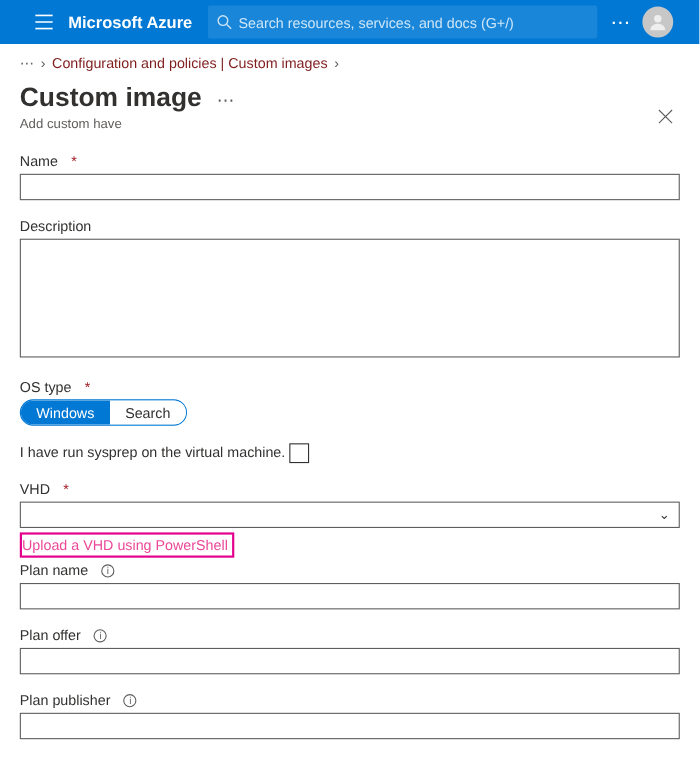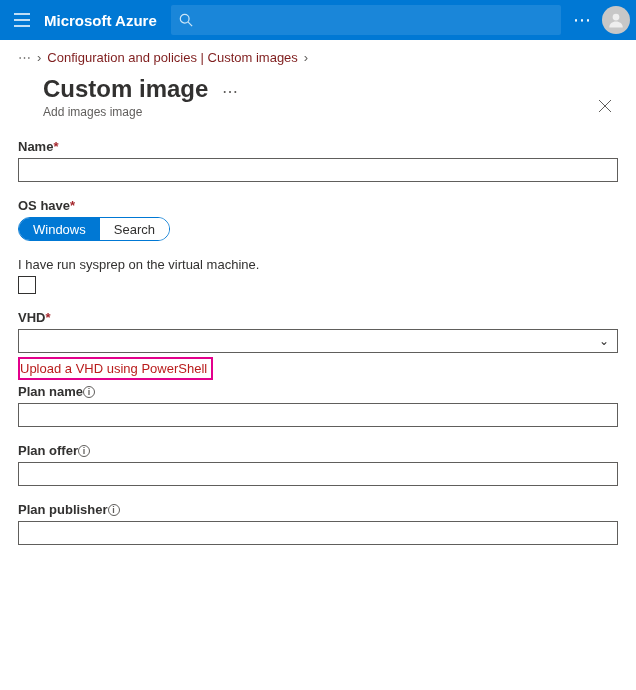--- a/index.html
+++ b/index.html
@@ -1,81 +1,82 @@
 <!DOCTYPE html>
 <html><head>
 <meta charset="utf-8">
 <style>
   * { box-sizing: border-box; margin: 0; padding: 0; font-family: "Segoe UI", Arial, sans-serif; }
   body { width: 636px; height: 690px; background: #fff; overflow: hidden; font-size: 13px; color: #323130; }
 
   
-  .topbar { background: #0078d4; height: 40px; display: flex; align-items: center; padding: 0 6px; color: #fff; }
+  .topbar { background: #0078d4; height: 40px; display: flex; align-items: center; padding: 0 24px; color: #fff; }
   .hamburger { width: 32px; height: 32px; display:flex; align-items:center; justify-content:center; cursor:pointer; }
   .brand { font-weight:600; font-size:15px; margin-left:6px; margin-right:14px; white-space:nowrap; }
   .searchbox { flex:1; background:#1a86d9; height:30px; border-radius:2px; display:flex; align-items:center; padding:0 8px; color:#cde6f7; }
   .searchbox input { flex:1; background:transparent; border:none; outline:none; color:#fff; font-size:13px; margin-left:6px; }
   .searchbox input::placeholder { color:#cde6f7; }
   .top-right { display:flex; align-items:center; margin-left:12px; gap:10px; }
   .dots { color:#fff; font-size:18px; letter-spacing:1px; cursor:pointer; }
   .avatar { width:28px; height:28px; border-radius:50%; background:#c7c7c7; display:flex; align-items:center; justify-content:center; }
 
   
   .breadcrumb { display:flex; align-items:center; gap:6px; padding:10px 18px 4px; font-size:13px; color:#0078d4; }
   .breadcrumb .sep { color:#605e5c; }
   .breadcrumb a { color:#7f1d1d; text-decoration:none; cursor:pointer; }
   .breadcrumb .bcdots { color:#605e5c; cursor:pointer; }
 
   
-  .panel-head { display:flex; align-items:flex-end; padding:6px 18px 0;margin-left:25px; }
+  .panel-head { display:flex; align-items:flex-end; padding:6px 18px 0; }
   .panel-head .titleblock { flex:1; }
   .panel-title { font-size:24px; font-weight:600; display:inline-block; }
   .title-actions { font-size:16px; color:#605e5c; margin-left:10px; cursor:pointer; letter-spacing:1px; }
   .subtitle { font-size:12px; color:#605e5c; margin-top:2px; }
   .close-x { font-size:18px; color:#605e5c; cursor:pointer; padding:6px; }
 
   
   .form { padding:20px 18px 0; }
   .field { margin-bottom:16px; }
-  .field-label { font-size:13px; margin-bottom:4px; display:flex; align-items:center; gap:0;font-weight:bold; }
+  .field-label { font-size:13px; margin-bottom:4px; display:flex; align-items:center; gap:12px; }
   .req { color:#a4262c; }
   .info-icon { width:12px; height:12px; border:1px solid #605e5c; border-radius:50%; display:inline-flex; align-items:center; justify-content:center; font-size:9px; color:#605e5c; cursor:default; }
   .text-input, .select-input { width:100%; height:24px; border:1px solid #605e5c; padding:2px 6px; font-size:13px; background:#fff; }
   textarea.text-input { height:108px; resize:none; }
   .select-input { position:relative; display:flex; align-items:center; justify-content:flex-end; padding-right:8px; cursor:pointer; }
   .chevron { font-size:12px; color:#323130; }
 
   
   .pill-group { display:inline-flex; border:1px solid #0078d4; border-radius:14px; overflow:hidden; height:24px; }
   .pill { padding:2px 14px; font-size:13px; cursor:pointer; display:flex; align-items:center; color:#323130; background:#fff; }
   .pill.selected { background:#0078d4; color:#fff; }
 
-  .checkbox-row { display:flex; flex-direction:column; gap:4px; margin-bottom:16px; }
+  .checkbox-row { display:flex; flex-direction:row; gap:4px; margin-bottom:16px; }
   .checkbox { width:18px; height:18px; border:1px solid #323130; cursor:pointer; }
 
   .link-highlight { display:inline-block; border:2px solid #e3008c; padding:2px 4px 2px 0; margin-top:4px; }
-  .link-highlight a { color:#b91c1c; text-decoration:none; font-size:13px; cursor:pointer;text-align:right; }
+  .link-highlight a { color:#ec4899; text-decoration:none; font-size:13px; cursor:pointer;text-align:right; }
 
   svg { display:block; }
 </style>
 </head>
 <body>
 
 <div class="topbar">
   <div class="hamburger">
     <svg width="16" height="14" viewBox="0 0 16 14">
         <path d="M0 1h16M0 7h16M0 13h16" stroke="#fff" stroke-width="1.5"></path>
       </svg>
   </div>
   <div class="brand">Microsoft Azure</div>
   <div class="searchbox">
     <svg width="14" height="14" viewBox="0 0 16 16">
         <circle cx="6.5" cy="6.5" r="5" stroke="#cde6f7" stroke-width="1.4" fill="none"></circle>
         <line x1="10.5" y1="10.5" x2="15" y2="15" stroke="#cde6f7" stroke-width="1.4"></line>
       </svg>
+    <input placeholder="Search resources, services, and docs (G+/)" style="">
   </div>
   <div class="top-right">
     <span class="dots">⋯</span>
     <div class="avatar">
       <svg width="18" height="18" viewBox="0 0 24 24">
           <circle cx="12" cy="8" r="4.5" fill="#eee"></circle>
           <path d="M3 22c0-5 4-8 9-8s9 3 9 8" fill="#eee"></path>
         </svg>
     </div>
   </div>
@@ -85,43 +86,49 @@
   <span class="bcdots">⋯</span>
   <span class="sep">›</span>
   <a>Configuration and policies | Custom images</a>
   <span class="sep">›</span>
 </div>
 
 <div class="panel-head">
   <div class="titleblock">
     <span class="panel-title">Custom image</span>
     <span class="title-actions">⋯</span>
-    <div class="subtitle">Add images image</div>
+    <div class="subtitle">Add custom have</div>
   </div>
   <div class="close-x">
     <svg width="14" height="14" viewBox="0 0 14 14">
         <path d="M1 1l12 12M13 1L1 13" stroke="#605e5c" stroke-width="1"></path>
       </svg>
   </div>
 </div>
 
 <div class="form">
 
   <div class="field">
     <div class="field-label">
       <span>Name</span>
       <span class="req">*</span>
     </div>
     <input class="text-input" style="">
   </div>
 
+  <div class="field">
+    <div class="field-label">
+      <span>Description</span>
+    </div>
+    <textarea class="text-input" style=""></textarea>
+  </div>
 
   <div class="field">
     <div class="field-label">
-      <span>OS have</span>
+      <span>OS type</span>
       <span class="req">*</span>
     </div>
     <div class="pill-group">
       <div class="pill selected">Windows</div>
       <div class="pill">Search</div>
     </div>
   </div>
 
   <div class="checkbox-row">
     <span>I have run sysprep on the virtual machine.</span>

